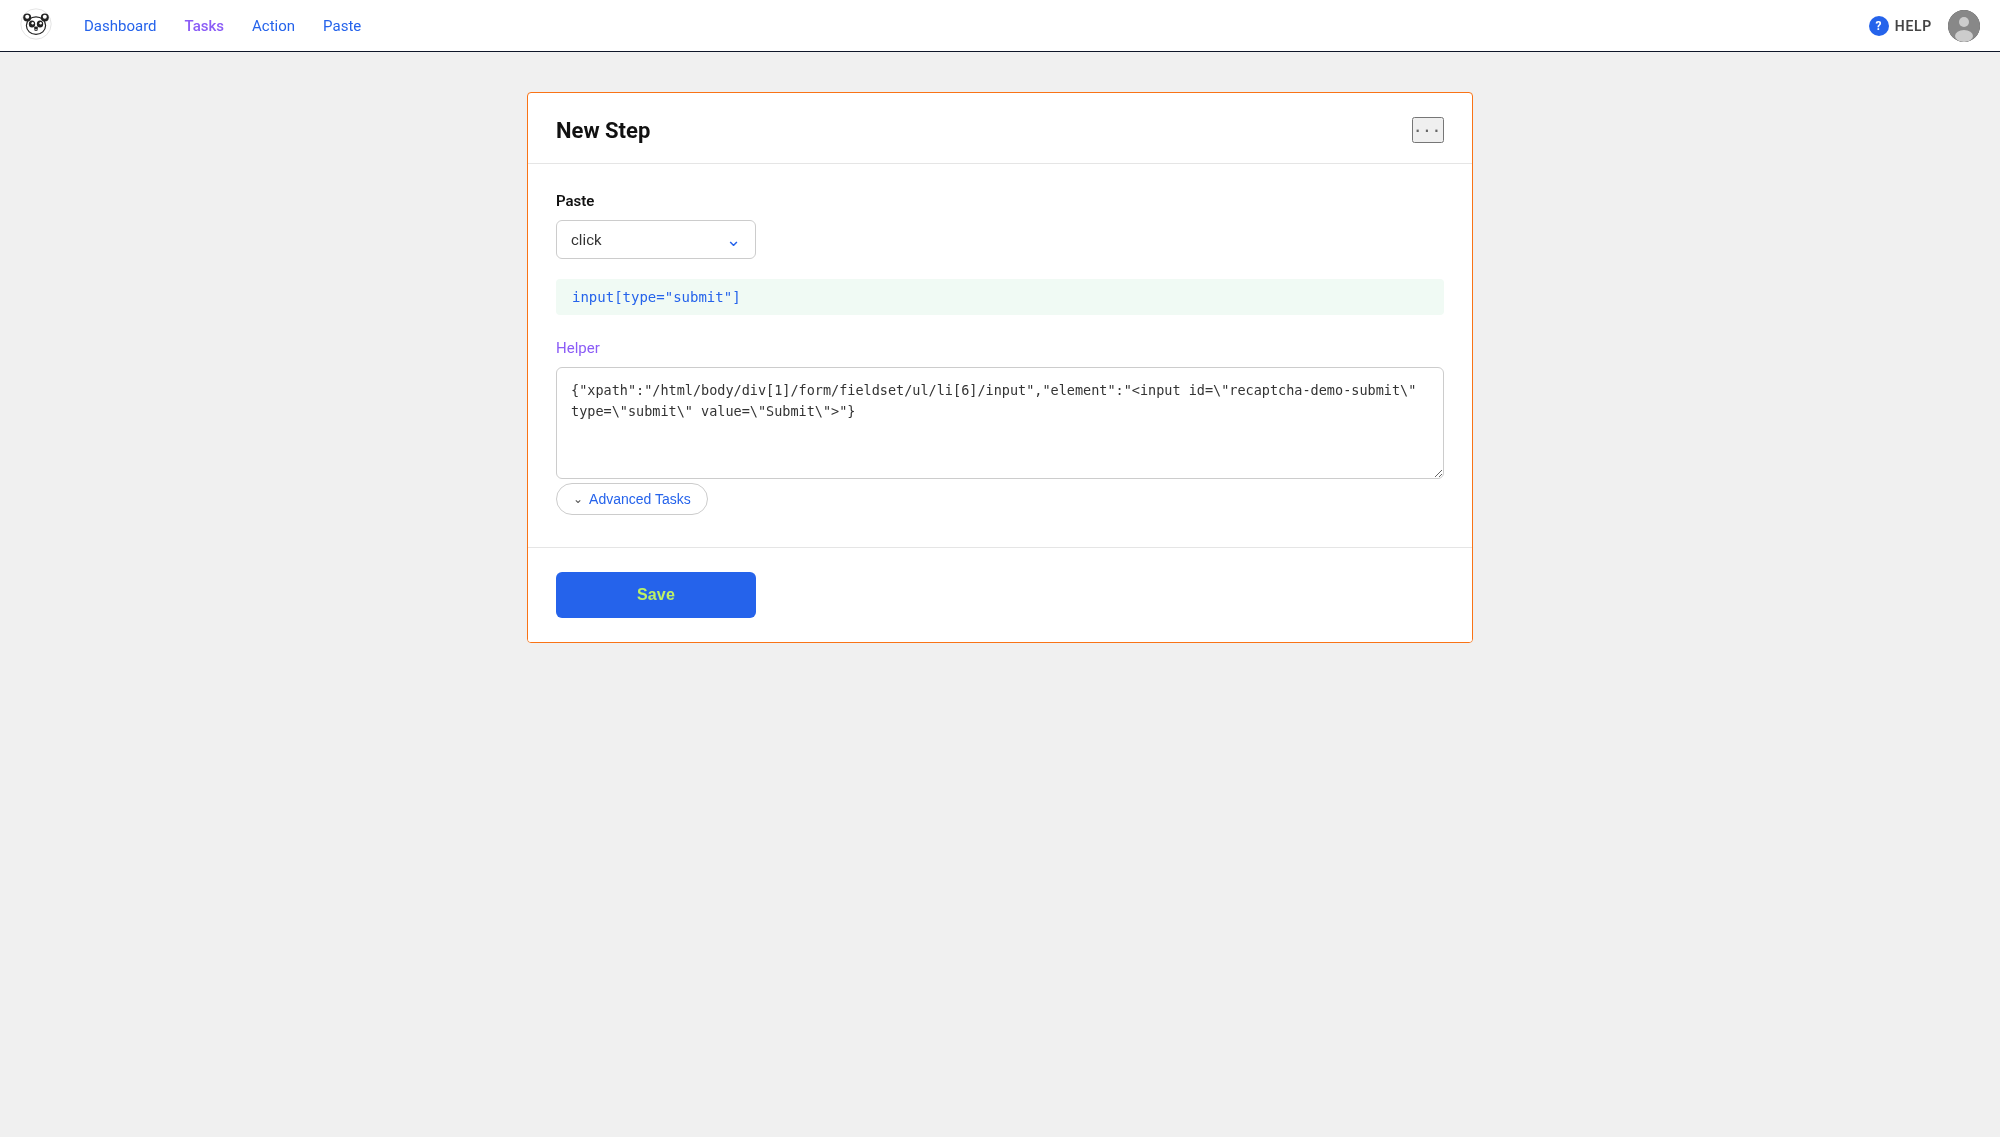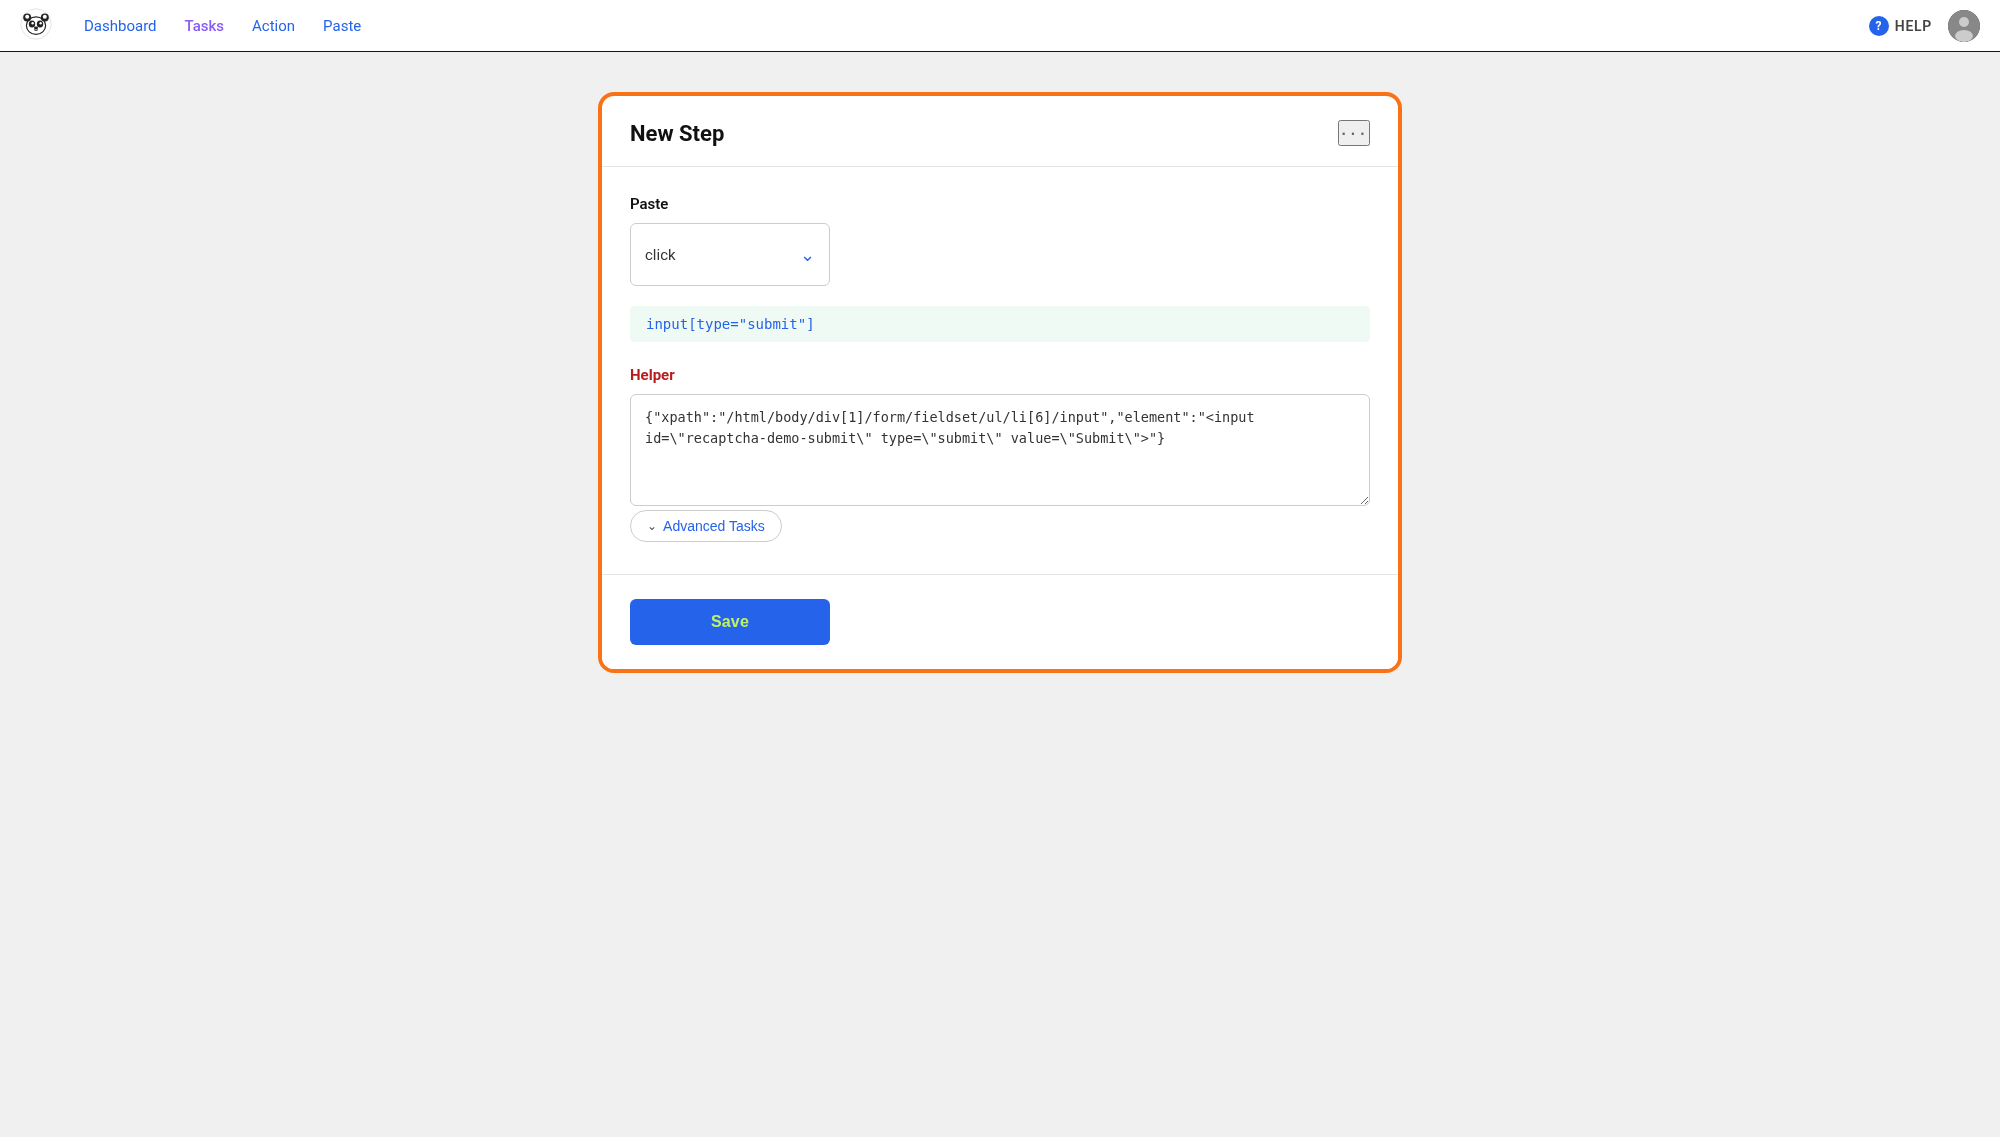--- a/index.html
+++ b/index.html
@@ -77,24 +77,24 @@
     }
 
     
     .page-content {
       padding: 40px 20px;
       display: flex;
       justify-content: center;
     }
 
     .card-wrapper {
-      width: 804px;
-      background: #fff;
-      border-radius: 16px;
-      border: 4px solid #f97316;
+      width: 946px;
+      background: #fff;
+      border-radius: 4px;
+      border: 1px solid #f97316;
       overflow: hidden;
     }
 
     
     .card-header {
       display: flex;
       align-items: center;
       justify-content: space-between;
       padding: 24px 28px 20px;
       border-bottom: 1px solid #e5e5e5;
@@ -124,21 +124,21 @@
       color: #111;
       margin-bottom: 10px;
     }
 
     
     .action-select {
       display: flex;
       align-items: center;
       border: 1.5px solid #ccc;
       border-radius: 6px;
-      padding: 20px 14px;
+      padding: 8px 14px;
       width: 200px;
       cursor: pointer;
       background: #fff;
       justify-content: space-between;
       margin-bottom: 20px;
     }
     .action-select-text {
       font-size: 15px;
       color: #333;
     }
@@ -154,22 +154,22 @@
       padding: 10px 16px;
       margin-bottom: 20px;
       font-size: 14px;
       color: #2563eb;
       font-family: monospace;
     }
 
     
     .helper-label {
       font-size: 15px;
-      font-weight: 700;
-      color: #b91c1c;
+      font-weight: 400;
+      color: #8b5cf6;
       margin-bottom: 10px;
       margin-top: 24px;
     }
     .helper-textarea {
       width: 100%;
       border: 1.5px solid #ccc;
       border-radius: 6px;
       padding: 12px 14px;
       font-size: 13.5px;
       font-family: monospace;

